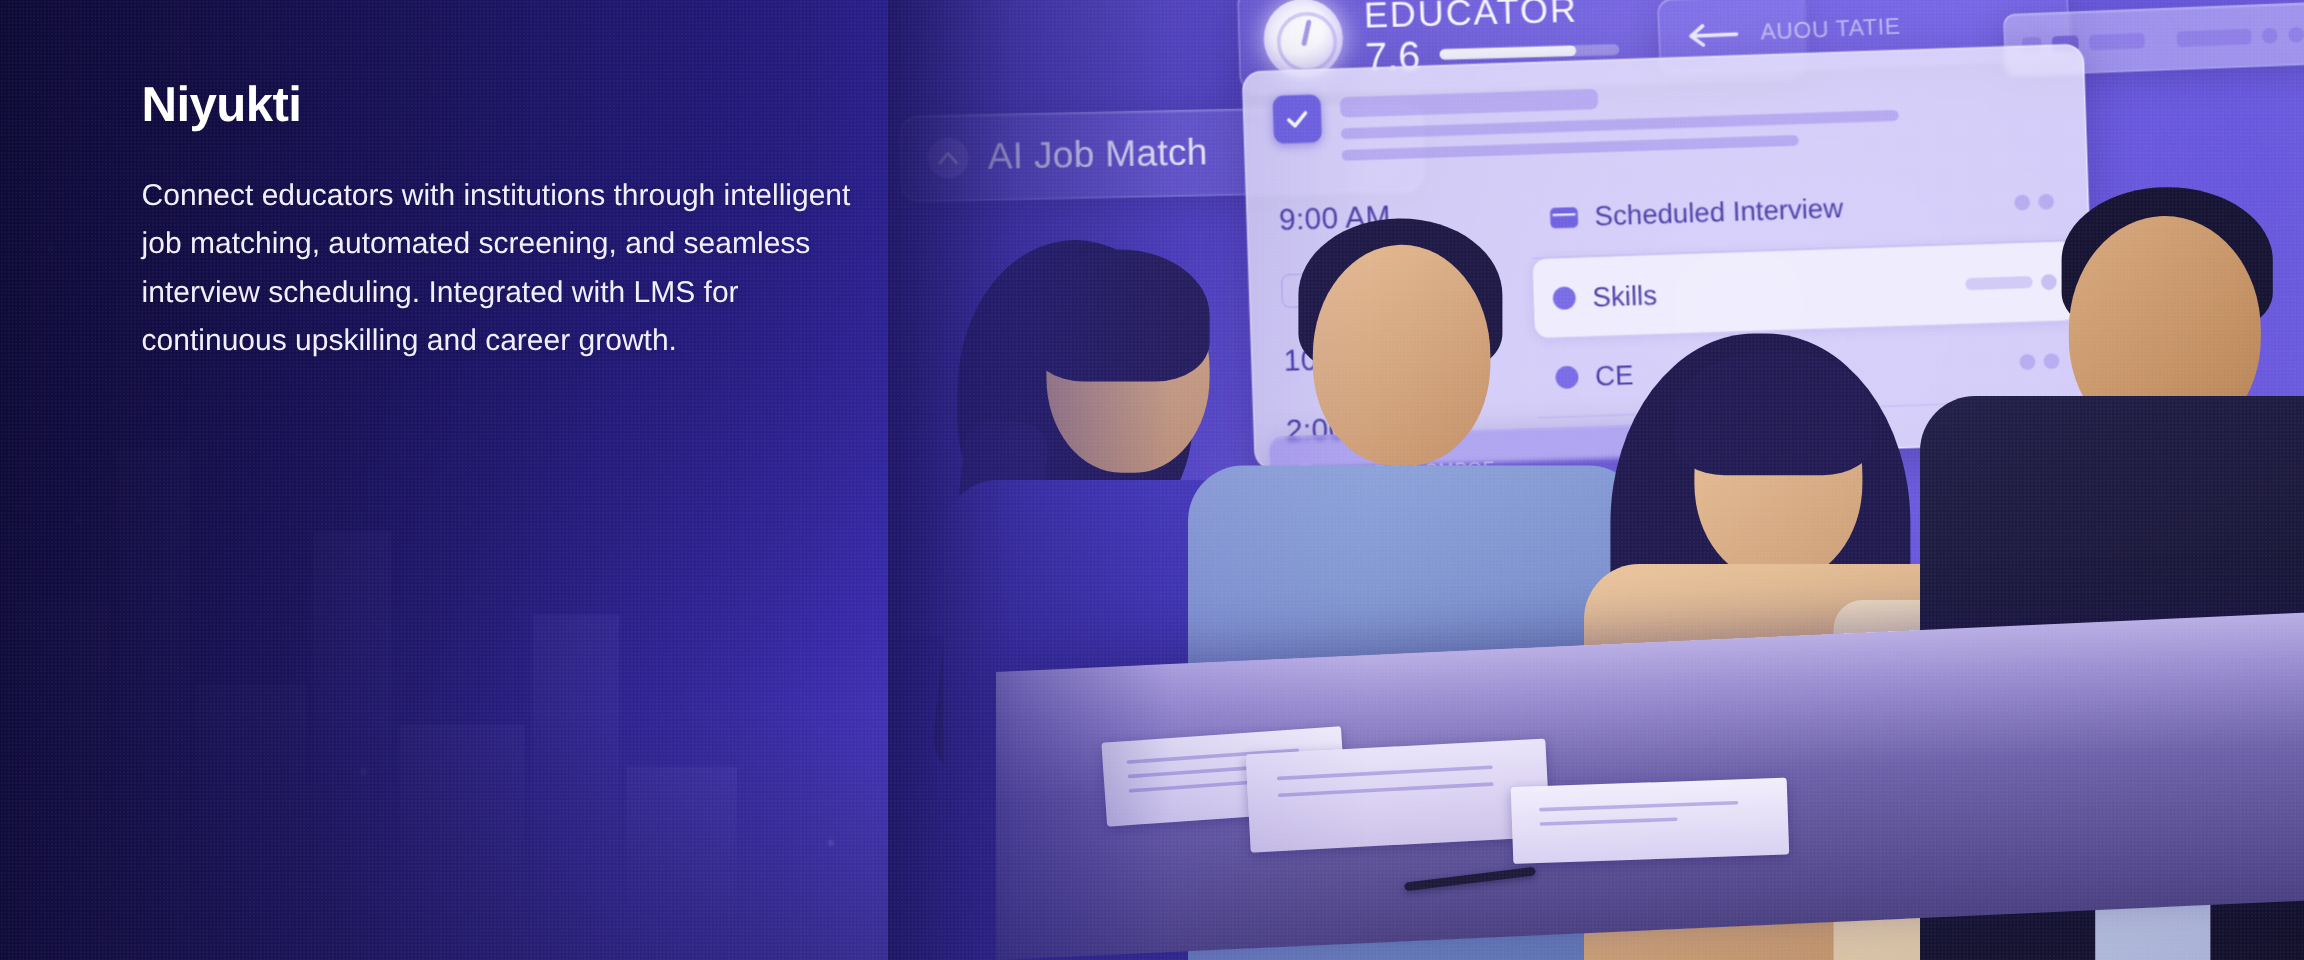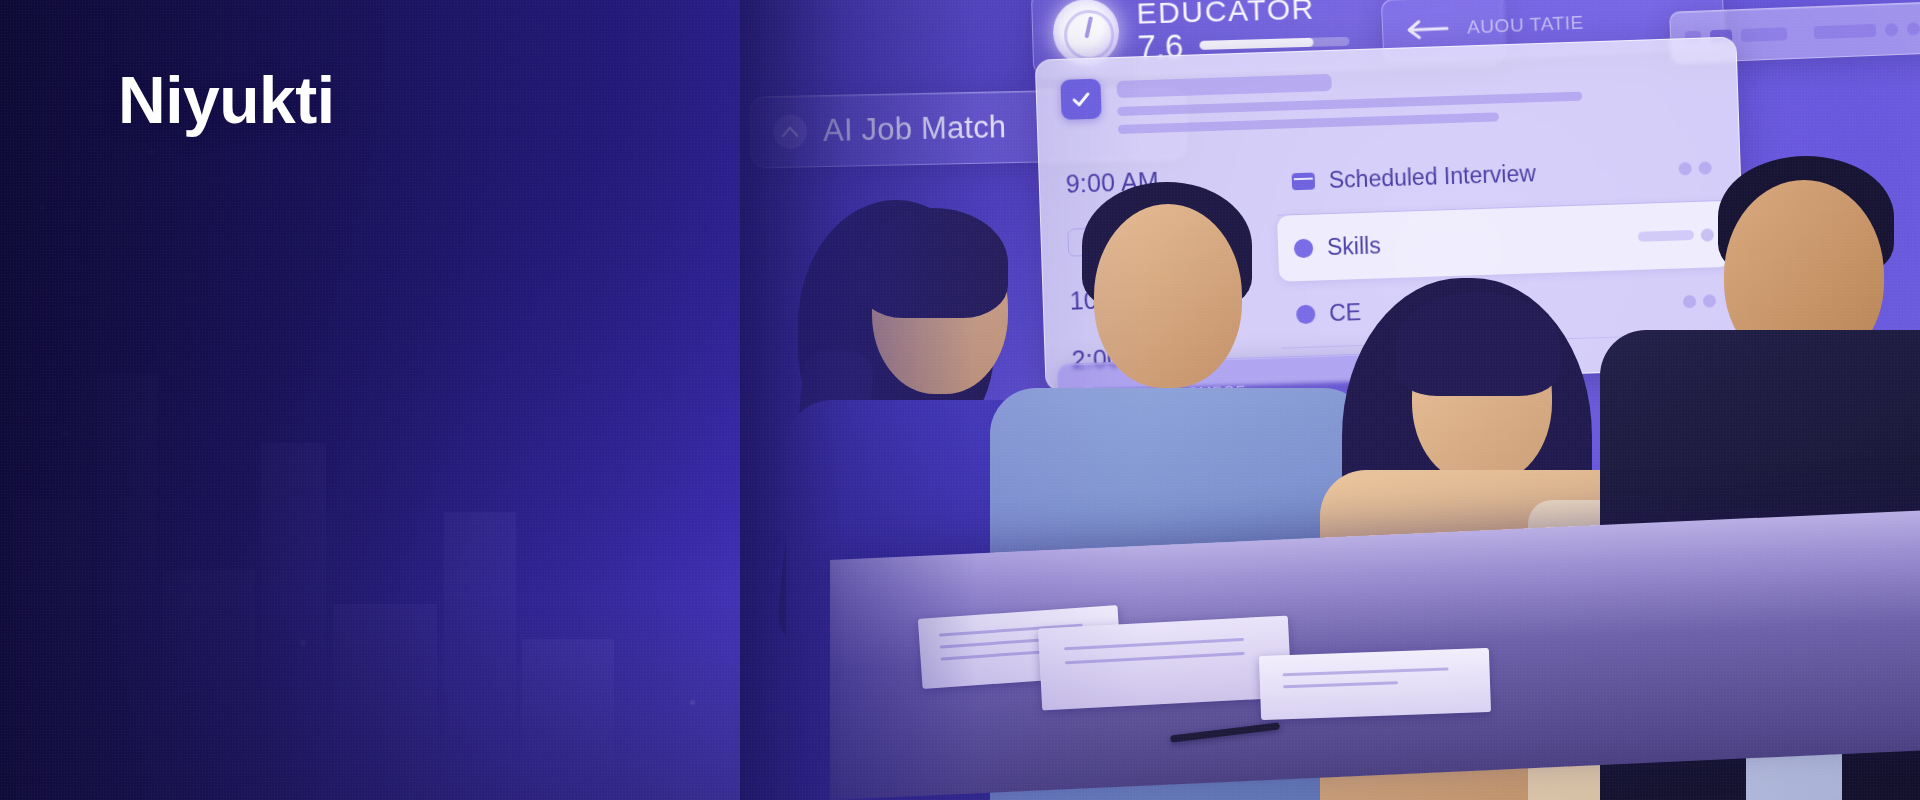--- a/index.html
+++ b/index.html
@@ -32,21 +32,21 @@
       linear-gradient(0deg, rgba(16,11,62,.42) 0%, rgba(0,0,0,0) 26%);
   }
   
   .city{position:absolute;left:0;bottom:0;width:34%;height:72%;opacity:.30;}
   .city i{position:absolute;bottom:0;display:block;background:linear-gradient(180deg,rgba(150,130,245,.50),rgba(70,55,175,.06));}
   .bokeh{position:absolute;border-radius:50%;background:rgba(190,178,255,.55);filter:blur(1px);}
 
   
   .copy{position:absolute;left:118px;top:66px;width:640px;z-index:8;}
   .brand{
-    font-size:66px;font-weight:700;color:#ffffff;letter-spacing:-.5px;
+    font-size:41px;font-weight:700;color:#ffffff;letter-spacing:-.5px;
     line-height:1.04;margin:0 0 34px 0;
     text-shadow:0 2px 18px rgba(10,6,50,.45);
   }
   .headline{
     font-size:37px;font-weight:700;color:#ffffff;line-height:1.36;
     margin:0 0 34px 0;max-width:580px;letter-spacing:-.2px;
     text-shadow:0 2px 14px rgba(10,6,50,.40);
   }
   .lede{
     font-size:25px;font-weight:400;color:#f2effd;line-height:1.62;
@@ -336,16 +336,17 @@
         <span class="ln" style="top:30px;right:40%"></span>
     </div>
     <div class="pen" style="left:430px;bottom:64px;width:110px;transform:rotate(-7deg)"></div>
     <div class="photo-tint"></div>
   </div>
 
   <div class="bg-vignette"></div>
 
   <div class="copy">
     <h1 class="brand">Niyukti</h1>
+    <p class="lede">Connect educators with institutions through intelligent job matching, automated screening, and seamless interview scheduling. Integrated with LMS for continuous upskilling and career growth.</p>
   </div>
 
   <div class="grain"></div>
 </div>
 
 </body></html>

